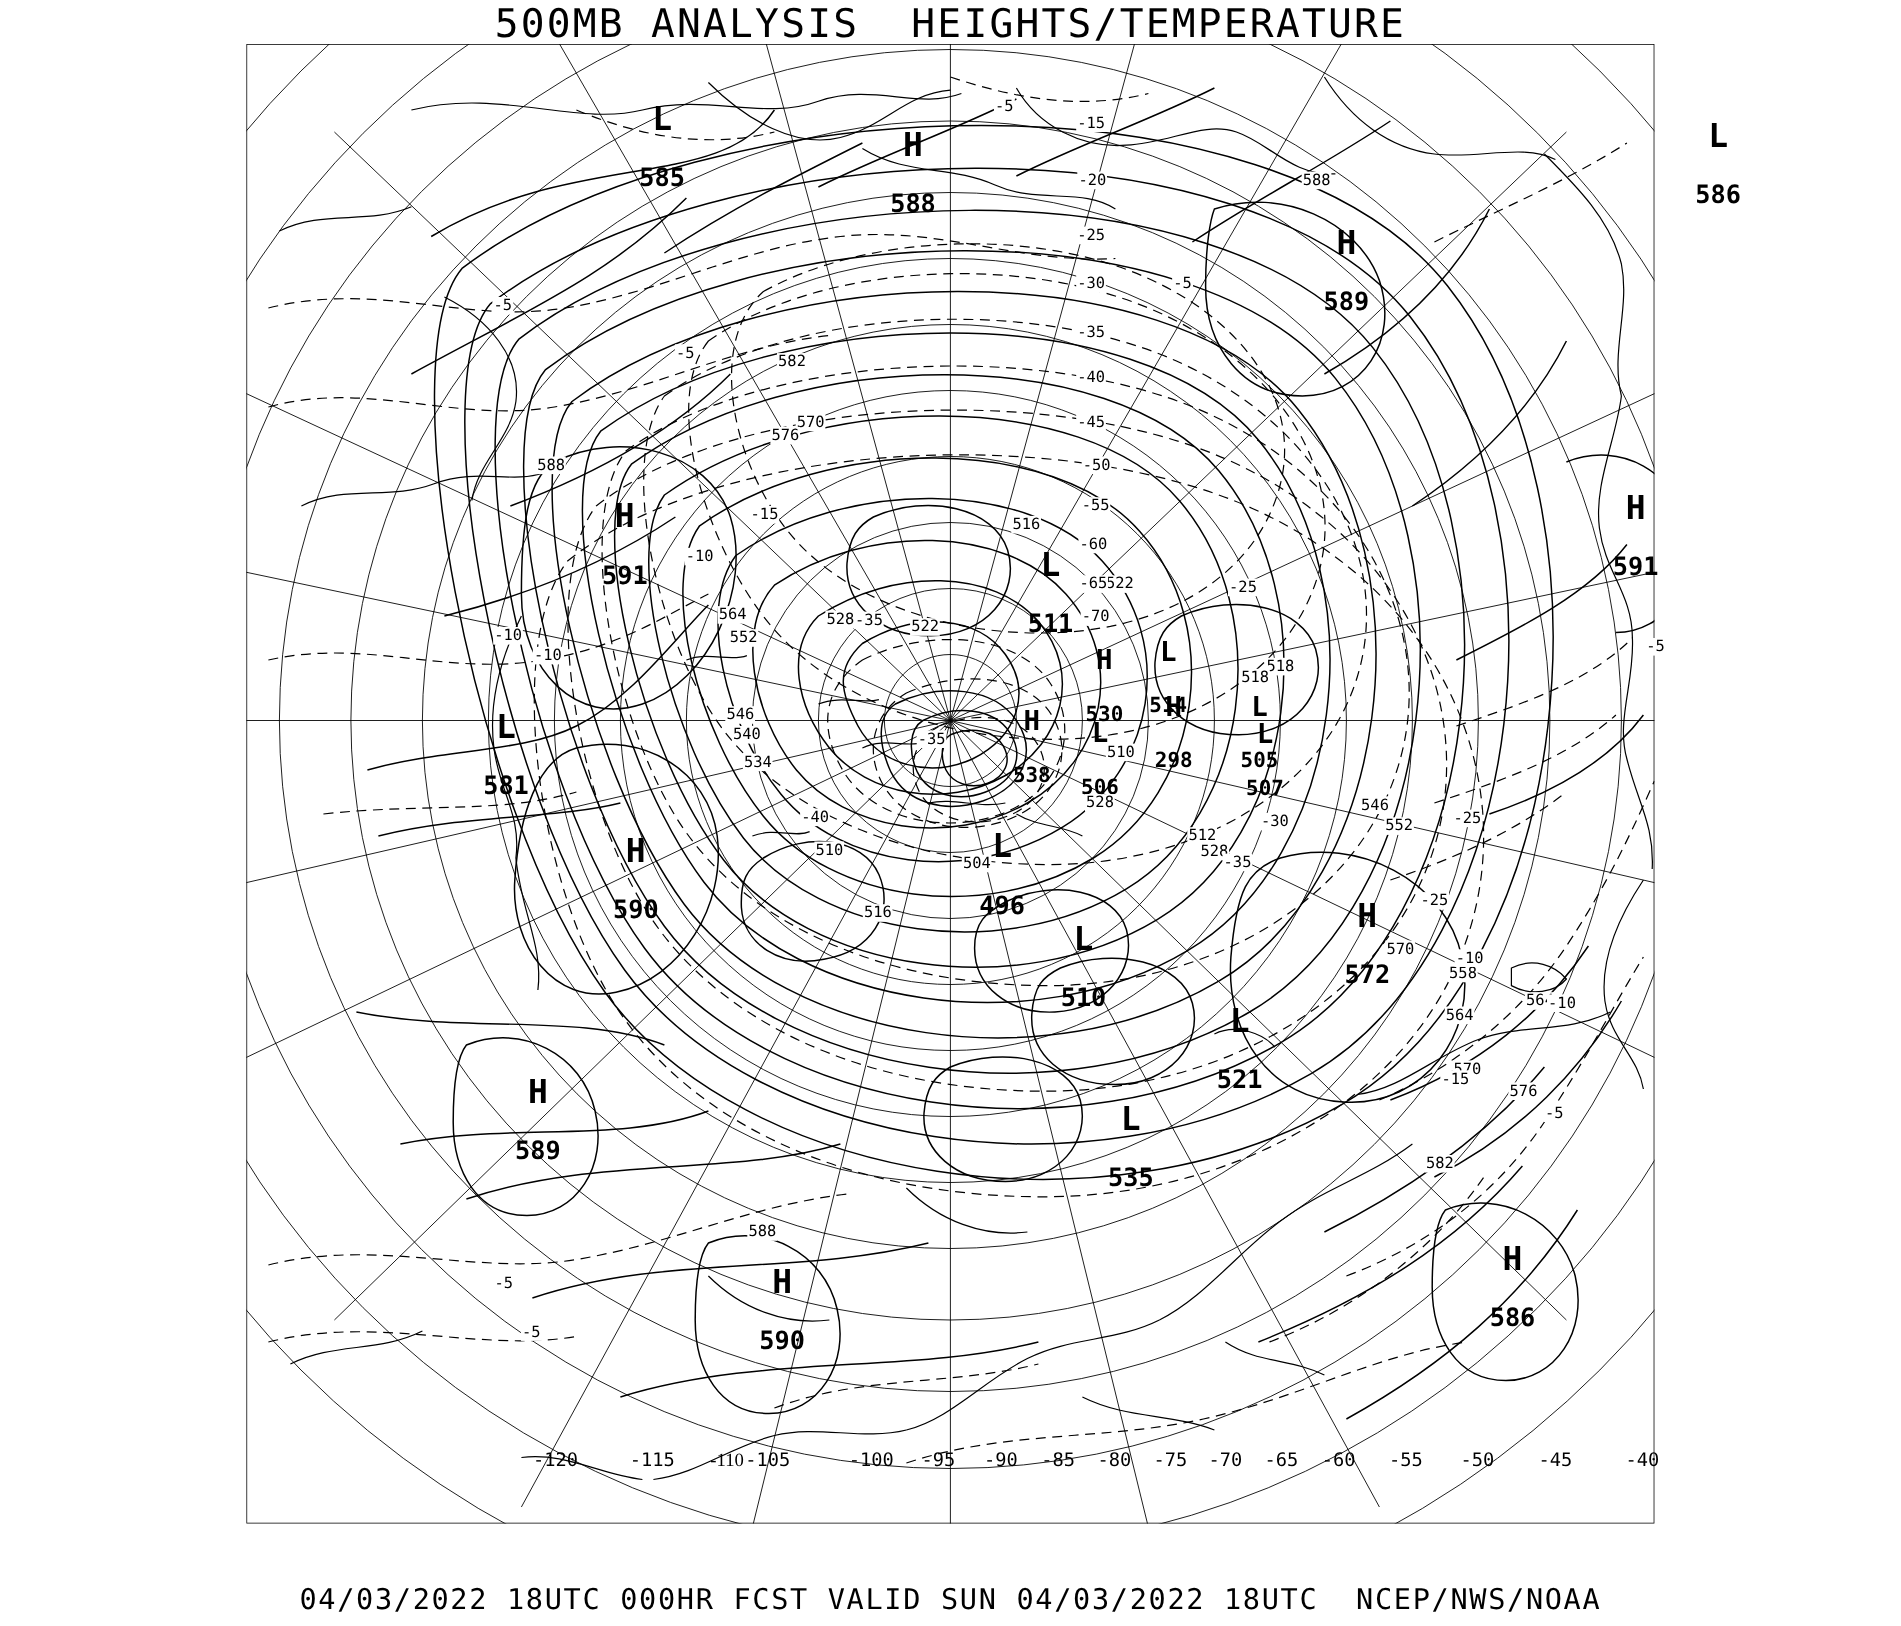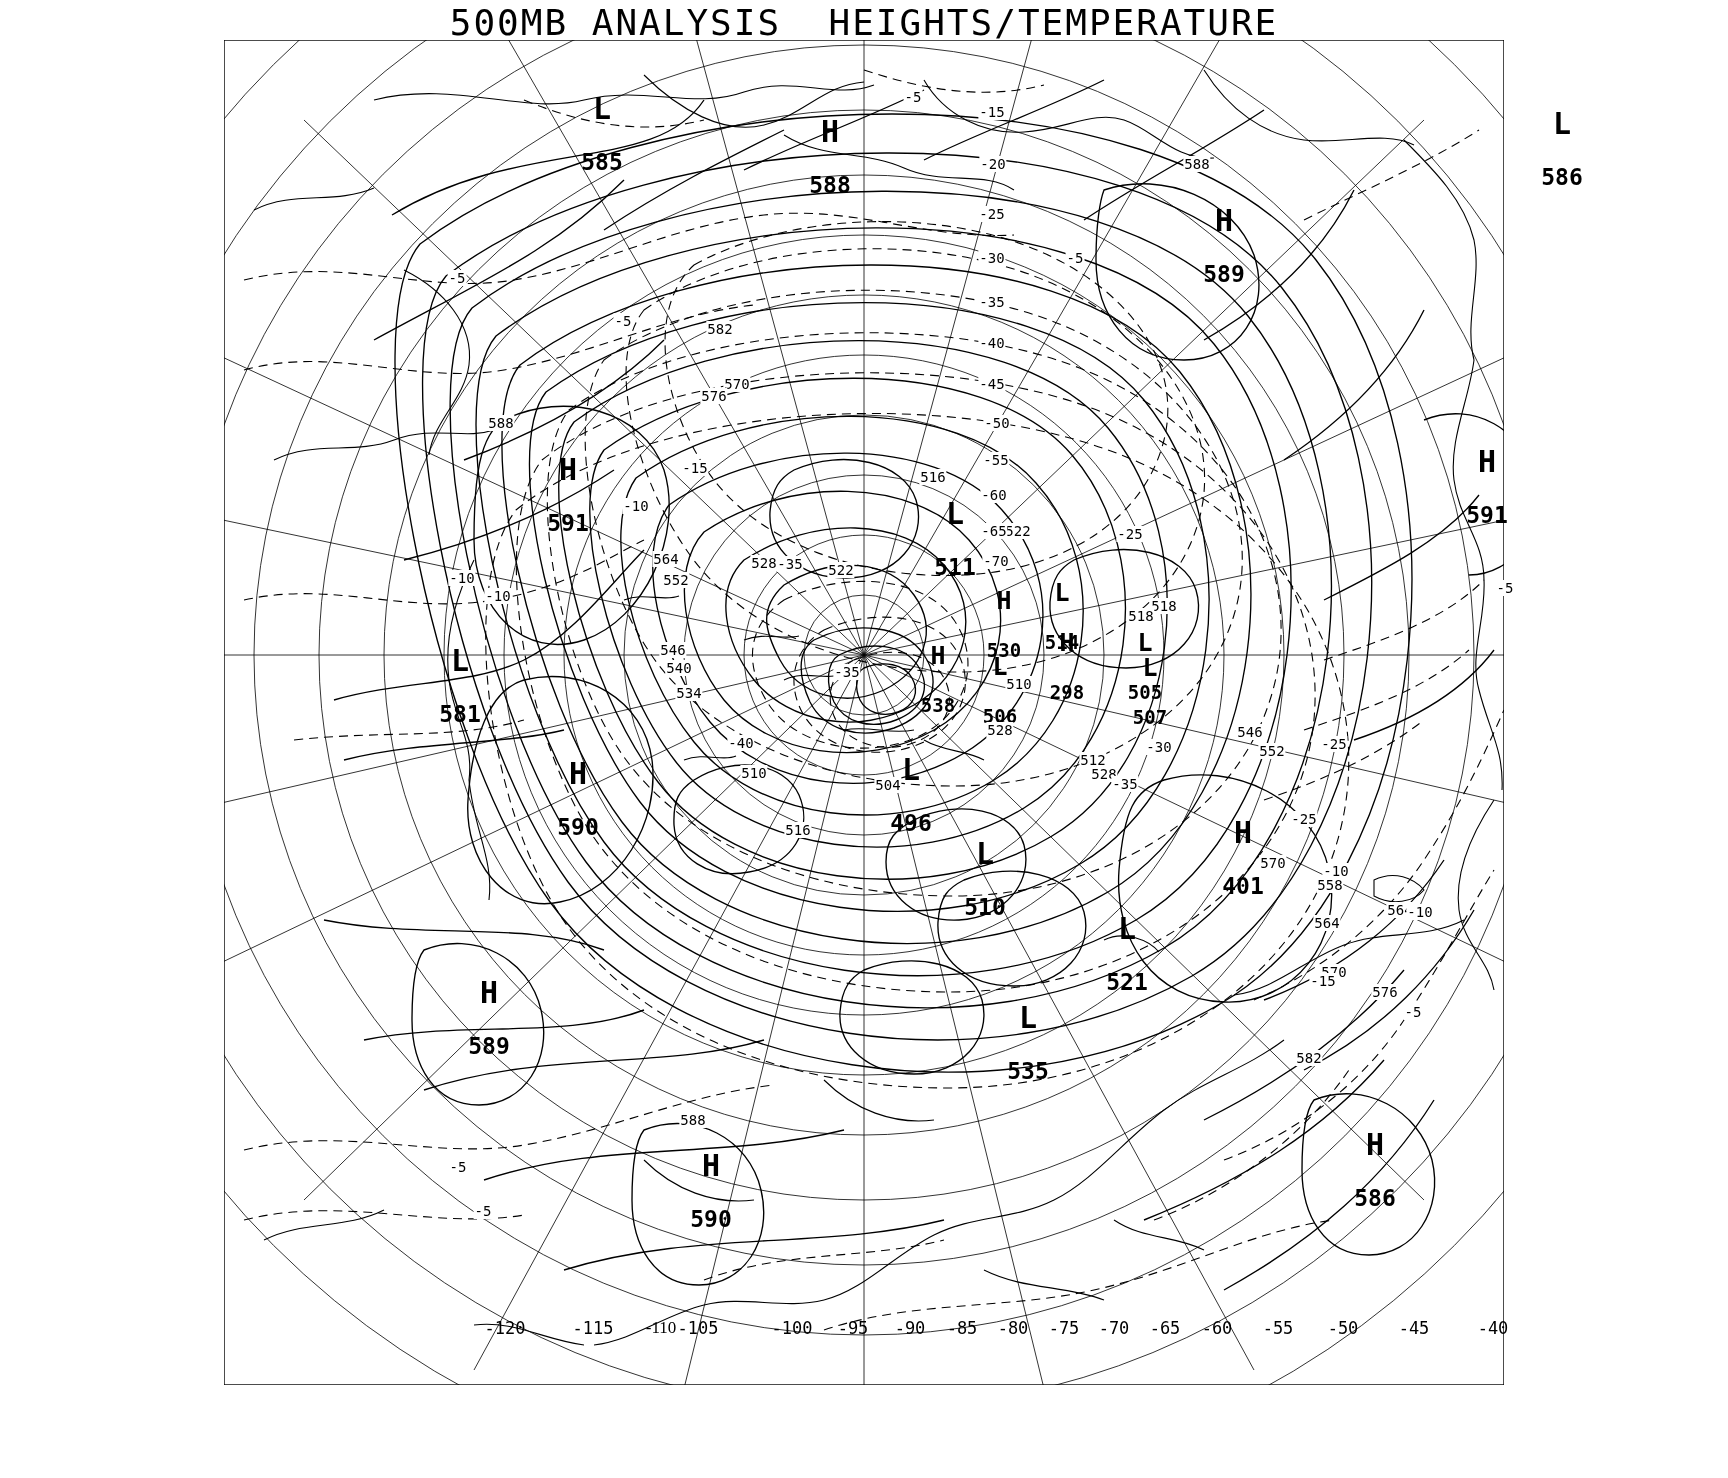--- a/index.html
+++ b/index.html
@@ -361,21 +361,21 @@
     <div class="hl" style="left:354px; top:760px;">
       <span class="sym">H</span>
       <span class="val">590</span>
     </div>
     <div class="hl" style="left:687px; top:756px;">
       <span class="sym">L</span>
       <span class="val">496</span>
     </div>
     <div class="hl" style="left:1019px; top:819px;">
       <span class="sym">H</span>
-      <span class="val">401</span>
+      <span class="val">572</span>
     </div>
     <div class="hl" style="left:761px; top:840px;">
       <span class="sym">L</span>
       <span class="val">510</span>
     </div>
     <div class="hl" style="left:903px; top:915px;">
       <span class="sym">L</span>
       <span class="val">521</span>
     </div>
     <div class="hl" style="left:265px; top:979px;">
@@ -478,13 +478,14 @@
     <div class="lonlab" style="left:890px; top:1288px;">-70</div>
     <div class="lonlab" style="left:941px; top:1288px;">-65</div>
     <div class="lonlab" style="left:993px; top:1288px;">-60</div>
     <div class="lonlab" style="left:1054px; top:1288px;">-55</div>
     <div class="lonlab" style="left:1119px; top:1288px;">-50</div>
     <div class="lonlab" style="left:1190px; top:1288px;">-45</div>
     <div class="lonlab" style="left:1269px; top:1288px;">-40</div>
 
   </div>
 
+  <div class="footer">04/03/2022 18UTC 000HR FCST VALID SUN 04/03/2022 18UTC  NCEP/NWS/NOAA</div>
 </div>
 
 </body></html>

